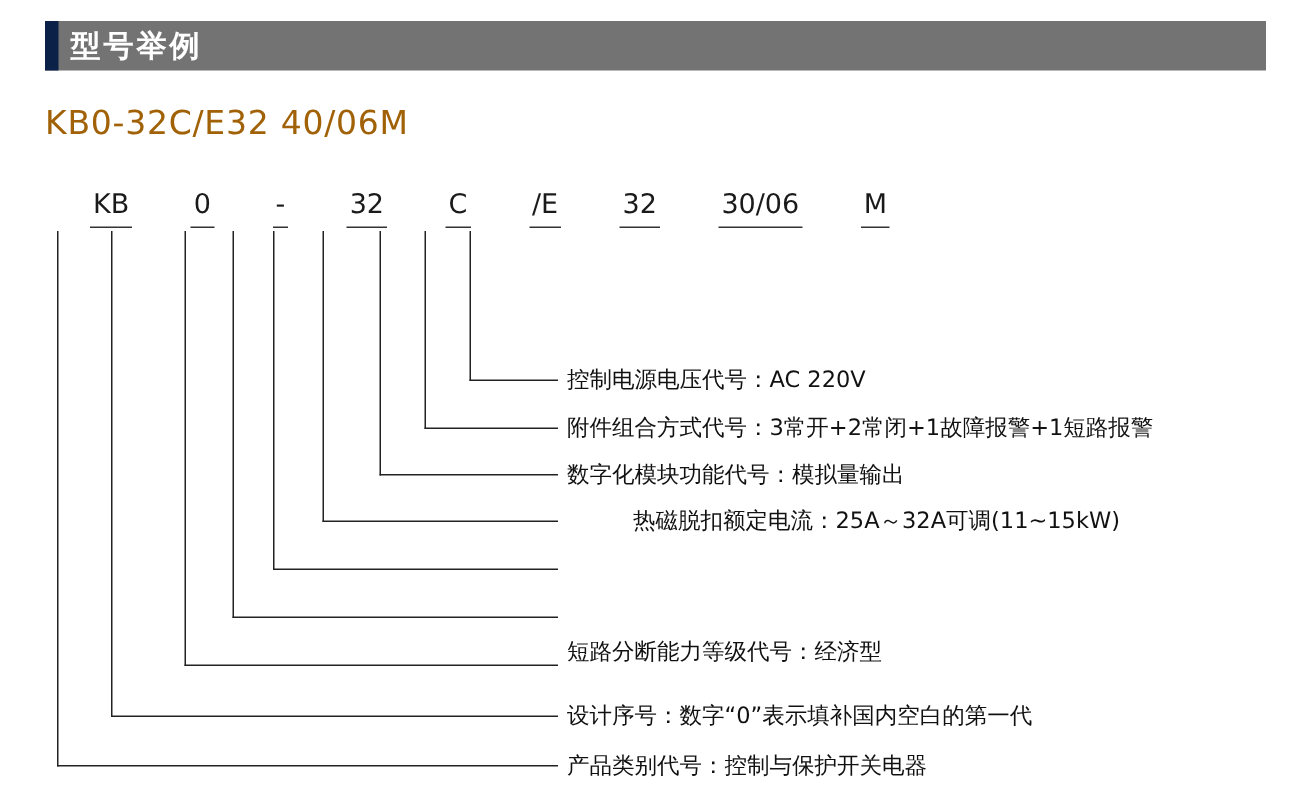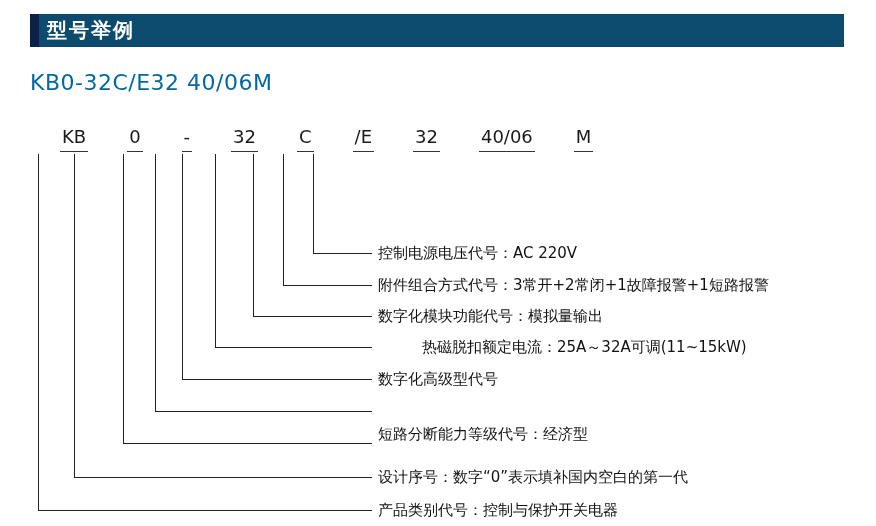--- a/index.html
+++ b/index.html
@@ -39,21 +39,21 @@
     font-weight: bold;
     font-size: 20px;
     padding-left: 17px;
     letter-spacing: 2px;
   }
   .model-title {
     position: absolute;
     left: 30px;
     top: 70px;
     font-size: 22px;
-    color: #0369a1;
+    color: #a16207;
     letter-spacing: 0.5px;
   }
   #segments {
     position: absolute;
     left: 30px;
     top: 126px;
     white-space: nowrap;
   }
   .seg {
     display: inline-block;
@@ -86,28 +86,28 @@
     background: #222222;
   }
   .line.v { width: 1px; }
   .line.h { height: 1px; }
 </style>
 </head>
 <body>
 
 <div class="page">
 
-  <div class="header-bar" style="background: #0c4a6e;">
+  <div class="header-bar" style="background: #737373;">
     <span class="header-accent" style="background: rgb(11, 33, 72);"></span>
     <span class="header-title">型号举例</span>
   </div>
 
   <div class="model-title">KB0-32C/E32 40/06M</div>
 
-  <div id="segments"><span class="seg">KB</span><span class="seg">0</span><span class="seg">-</span><span class="seg">32</span><span class="seg">C</span><span class="seg">/E</span><span class="seg">32</span><span class="seg">40/06</span><span class="seg">M</span></div>
+  <div id="segments"><span class="seg">KB</span><span class="seg">0</span><span class="seg">-</span><span class="seg">32</span><span class="seg">C</span><span class="seg">/E</span><span class="seg">32</span><span class="seg">30/06</span><span class="seg">M</span></div>
 
   <div id="lines">
       <div class="line v" style="left: 313px; top: 154px; height: 100px; background: rgb(34, 34, 34);"></div>
       <div class="line h" style="left: 313px; top: 253px; width: 59px; background: rgb(34, 34, 34);"></div>
       <div class="line v" style="left: 283px; top: 154px; height: 132px; background: rgb(34, 34, 34);"></div>
       <div class="line h" style="left: 283px; top: 285px; width: 89px; background: rgb(34, 34, 34);"></div>
       <div class="line v" style="left: 253px; top: 154px; height: 163px; background: rgb(34, 34, 34);"></div>
       <div class="line h" style="left: 253px; top: 316px; width: 119px; background: rgb(34, 34, 34);"></div>
       <div class="line v" style="left: 215px; top: 154px; height: 194px; background: rgb(34, 34, 34);"></div>
       <div class="line h" style="left: 215px; top: 347px; width: 157px; background: rgb(34, 34, 34);"></div>
@@ -121,19 +121,18 @@
       <div class="line h" style="left: 74px; top: 477px; width: 298px; background: rgb(34, 34, 34);"></div>
       <div class="line v" style="left: 38px; top: 154px; height: 357px; background: rgb(34, 34, 34);"></div>
       <div class="line h" style="left: 38px; top: 510px; width: 334px; background: rgb(34, 34, 34);"></div>
     </div>
 
   <div id="labels">
       <div class="spec-label" style="top: 242px;">控制电源电压代号：AC 220V</div>
       <div class="spec-label" style="top: 274px; text-align: center;">附件组合方式代号：3常开+2常闭+1故障报警+1短路报警</div>
       <div class="spec-label" style="top: 305px; text-align: center;">数字化模块功能代号：模拟量输出</div>
       <div class="spec-label" style="top: 336px; margin-left: 44px;">热磁脱扣额定电流：25A～32A可调(11~15kW)</div>
-      <div class="spec-label" style="top: 368px;">数字化高级型代号</div>
       <div class="spec-label" style="top: 423px;">短路分断能力等级代号：经济型</div>
       <div class="spec-label" style="top: 466px;">设计序号：数字“0”表示填补国内空白的第一代</div>
       <div class="spec-label" style="top: 499px;">产品类别代号：控制与保护开关电器</div>
     </div>
 
 </div>
 
 </body></html>

